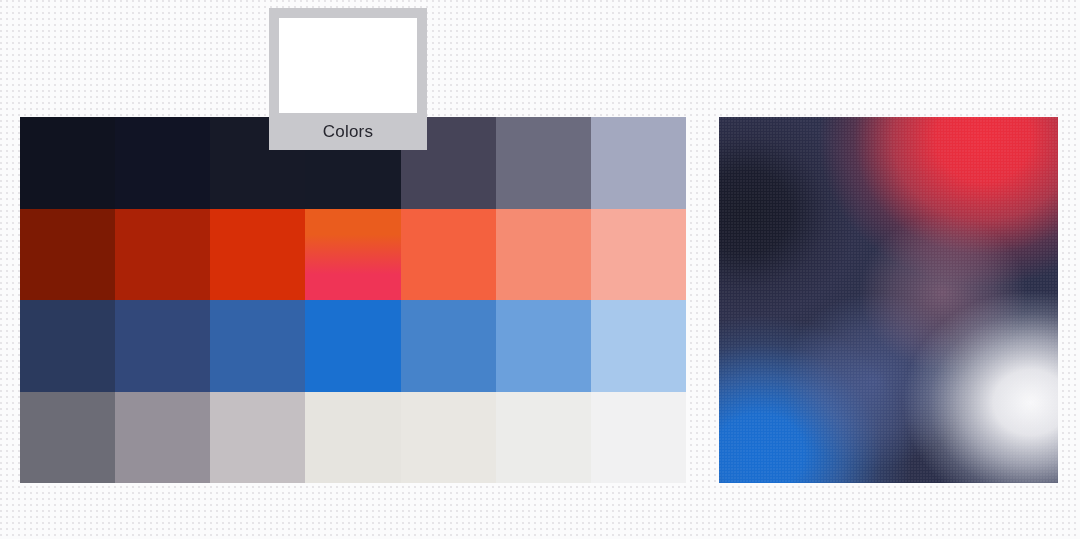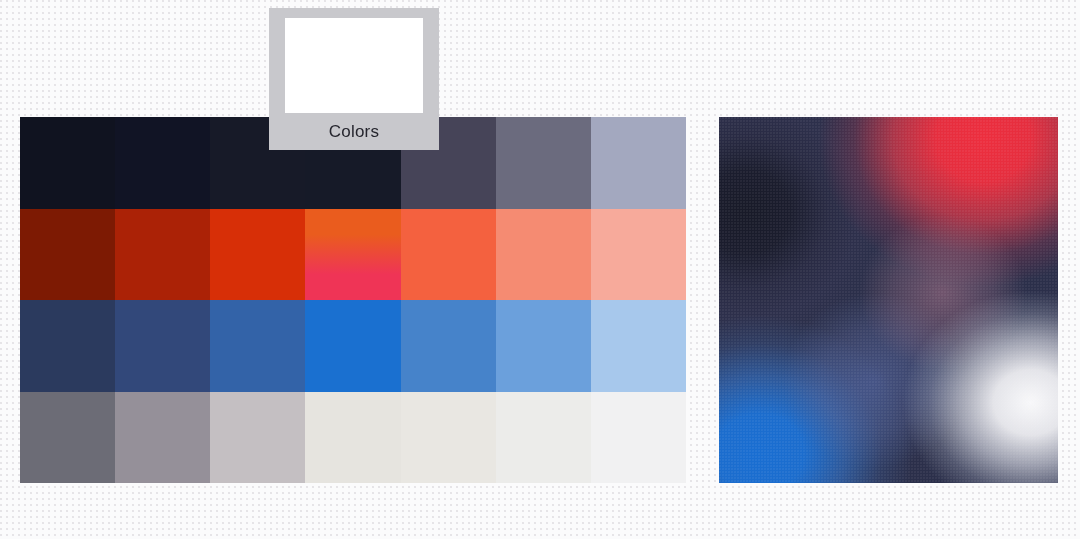--- a/index.html
+++ b/index.html
@@ -109,21 +109,21 @@
       radial-gradient(circle at 1px 1px, rgba(255,255,255,0.055) 0.7px, transparent 0.9px);
     background-size: 3px 3px;
     pointer-events: none;
   }
 
   
   #colors-card {
     position: absolute;
     left: 269px;
     top: 8px;
-    width: 170px;
+    width: 158px;
     height: 142px;
     background: #c8c8cc;
     box-sizing: border-box;
     z-index: 5;
     display: flex;
     flex-direction: column;
     align-items: center;
     justify-content: space-between;
   }
   #colors-card .card-canvas {

